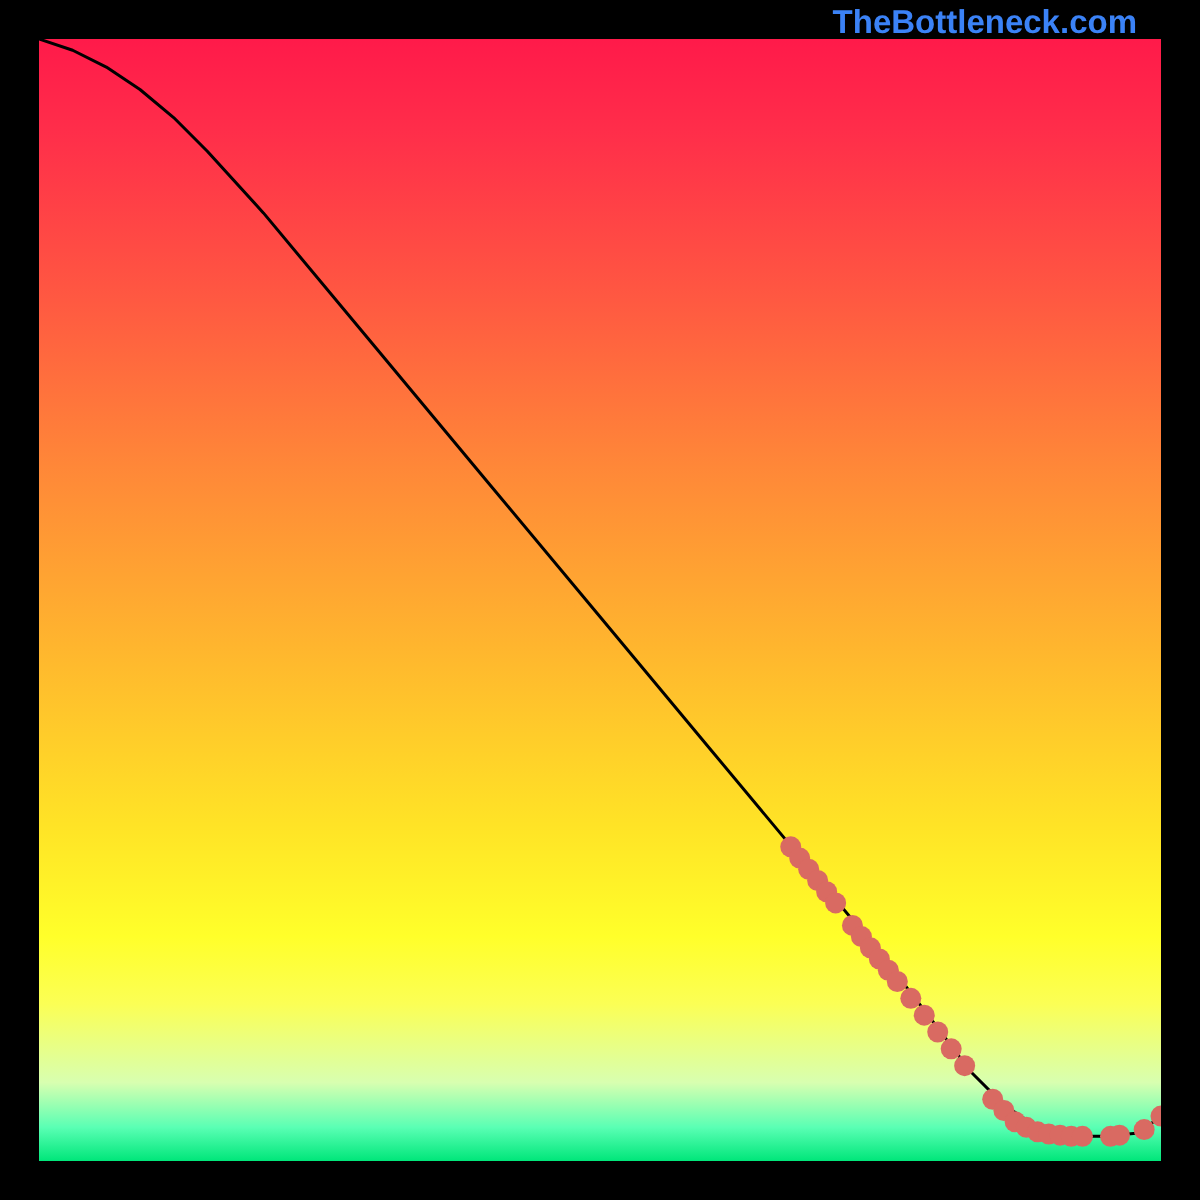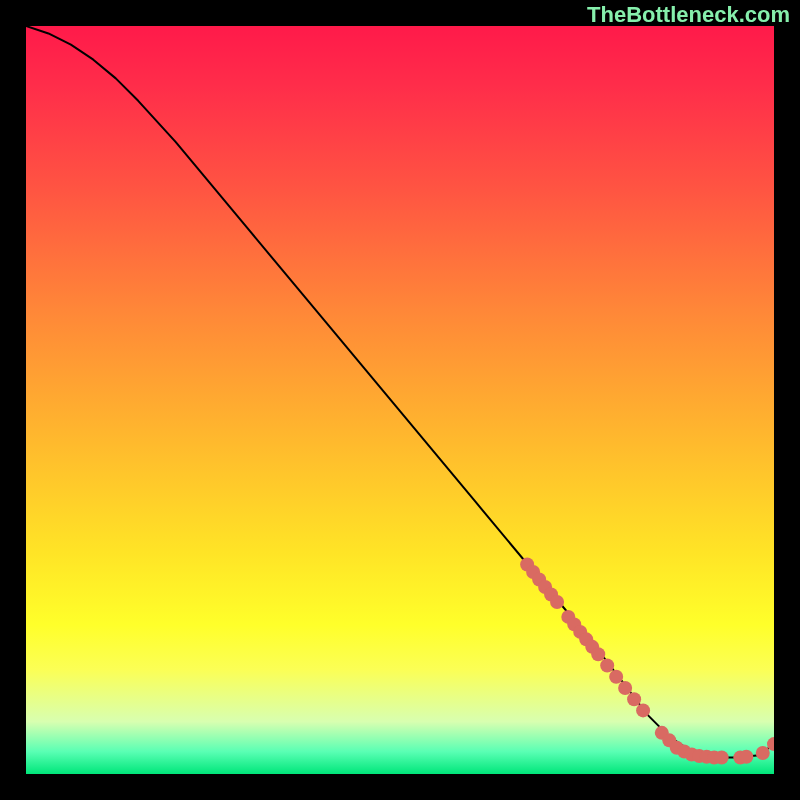--- a/index.html
+++ b/index.html
@@ -6,22 +6,22 @@
   body {
     width: 800px;
     height: 800px;
     background: #000;
     position: relative;
     font-family: Arial, Helvetica, sans-serif;
   }
   .watermark {
     position: absolute;
     top: 2px;
-    right: 10px;
-    color: #86efac;
+    right: 42px;
+    color: #3b82f6;
     font-size: 22px;
     font-weight: bold;
     z-index: 10;
   }
   .plot-area {
     position: absolute;
     left: 26px;
     top: 26px;
     width: 748px;
     height: 748px;

